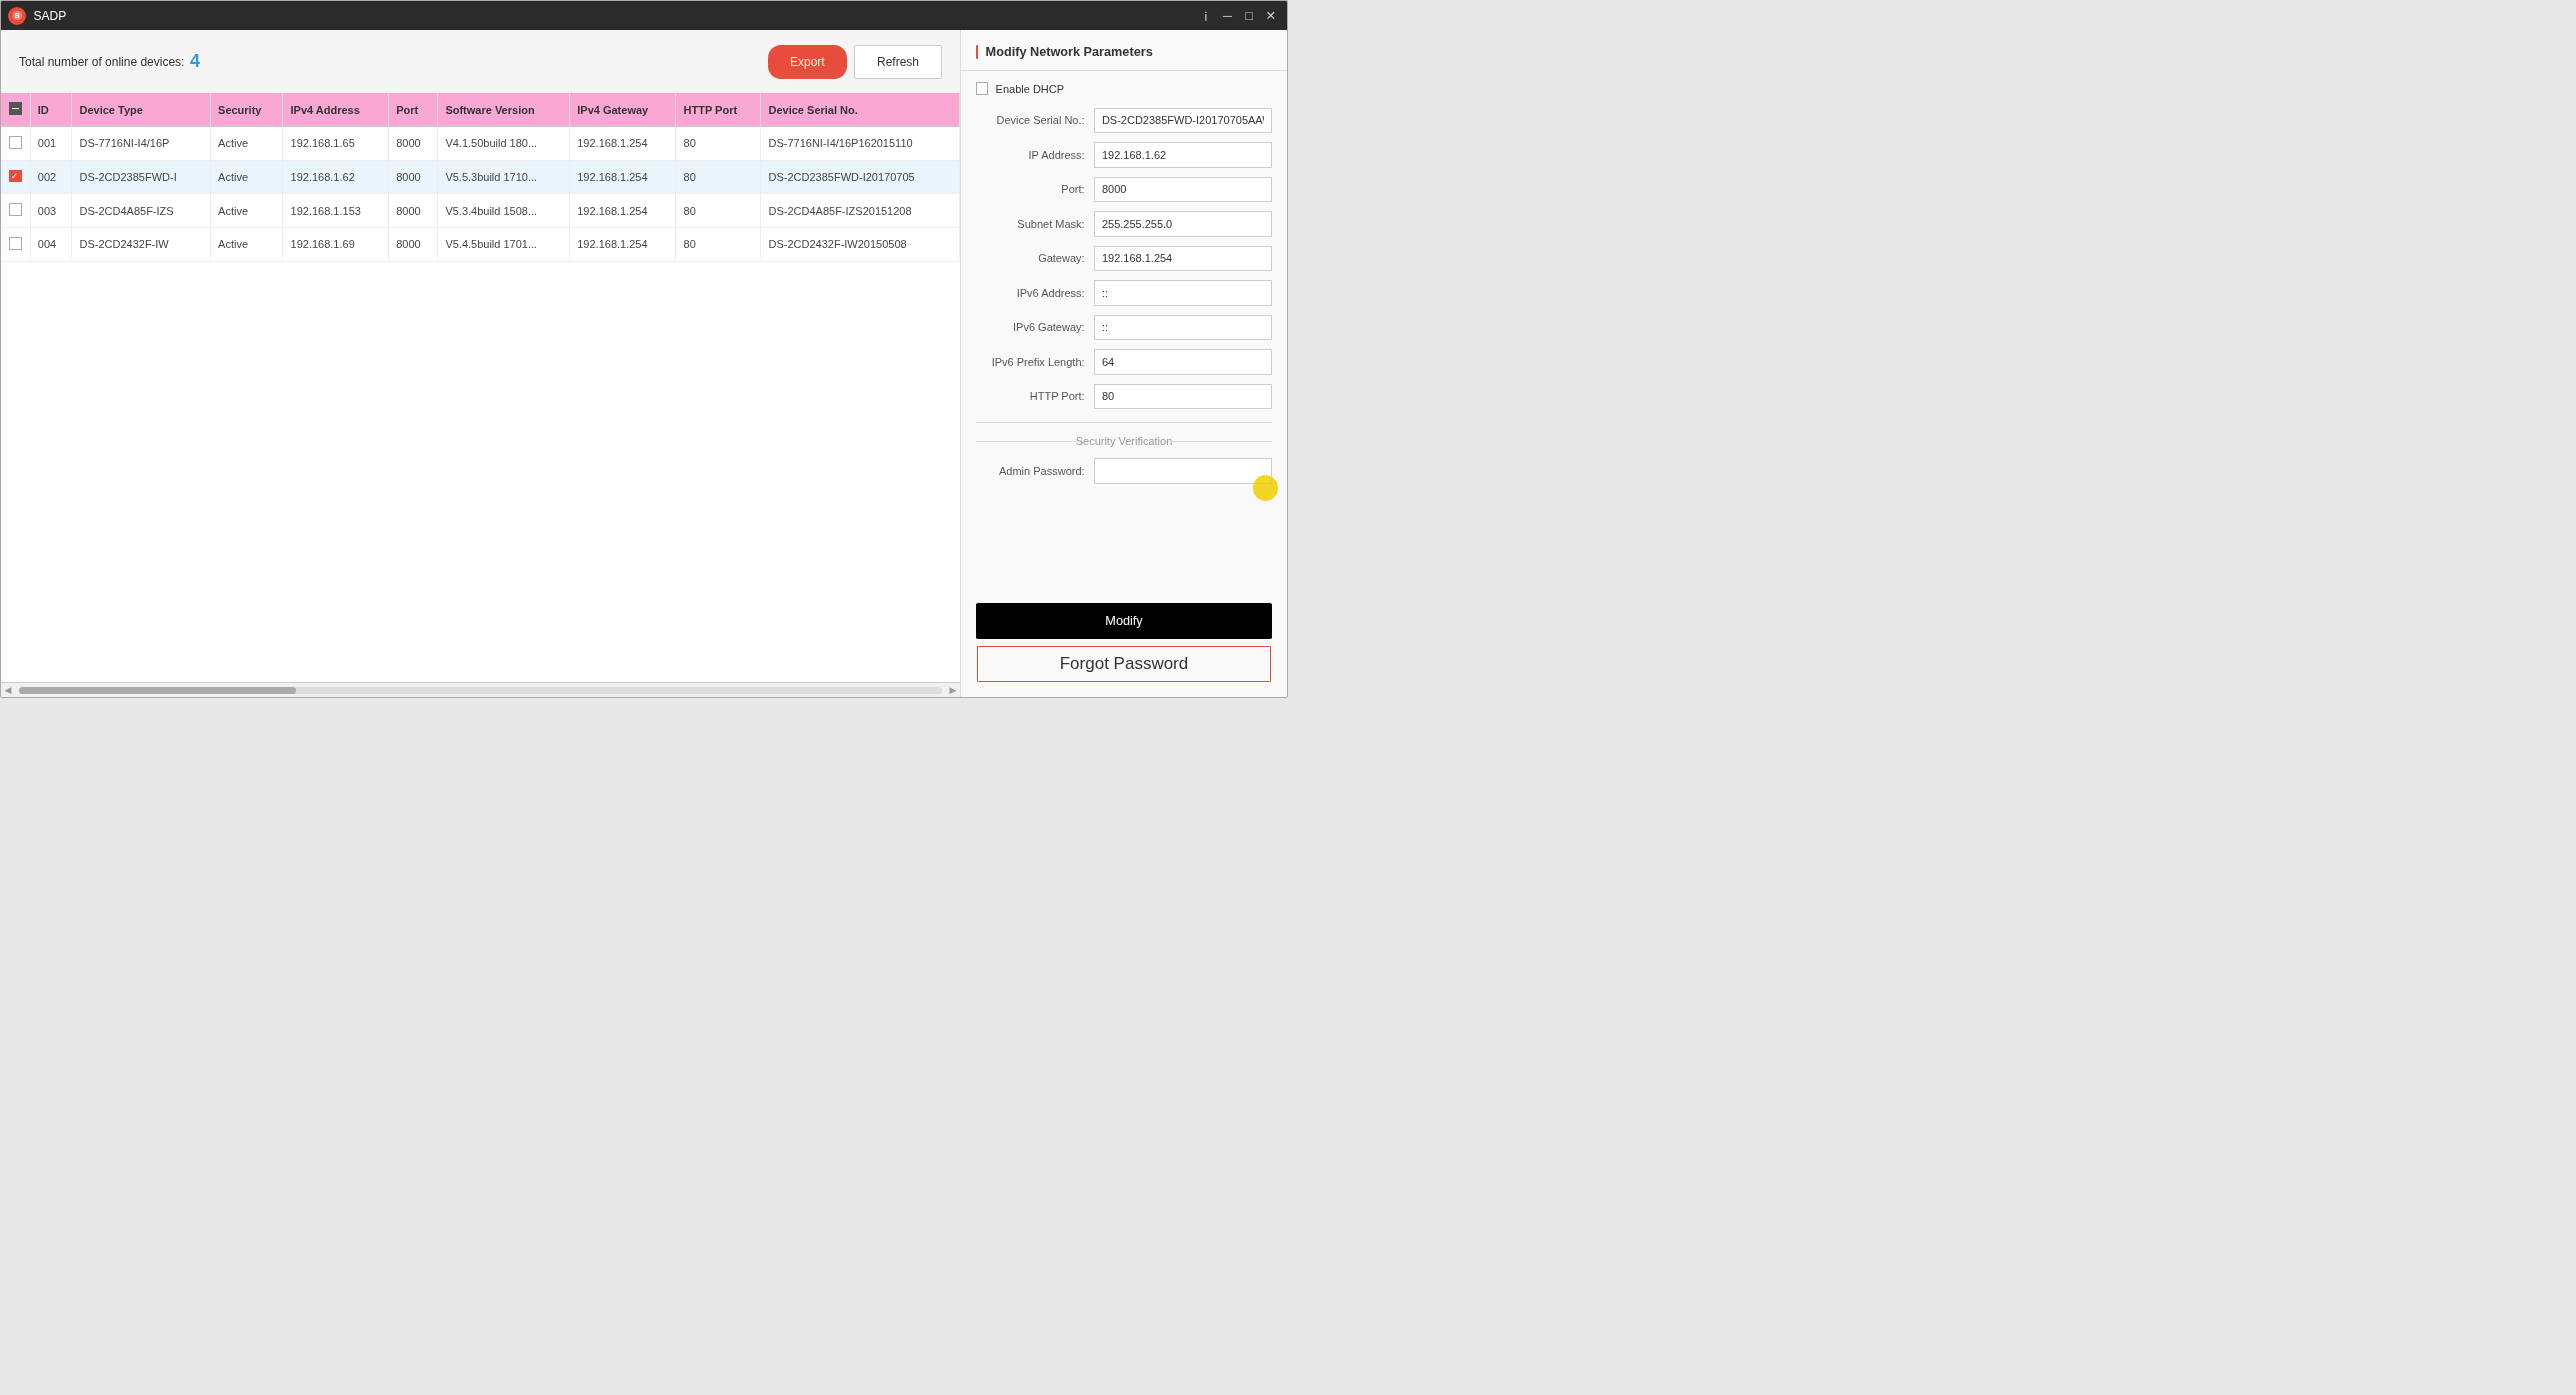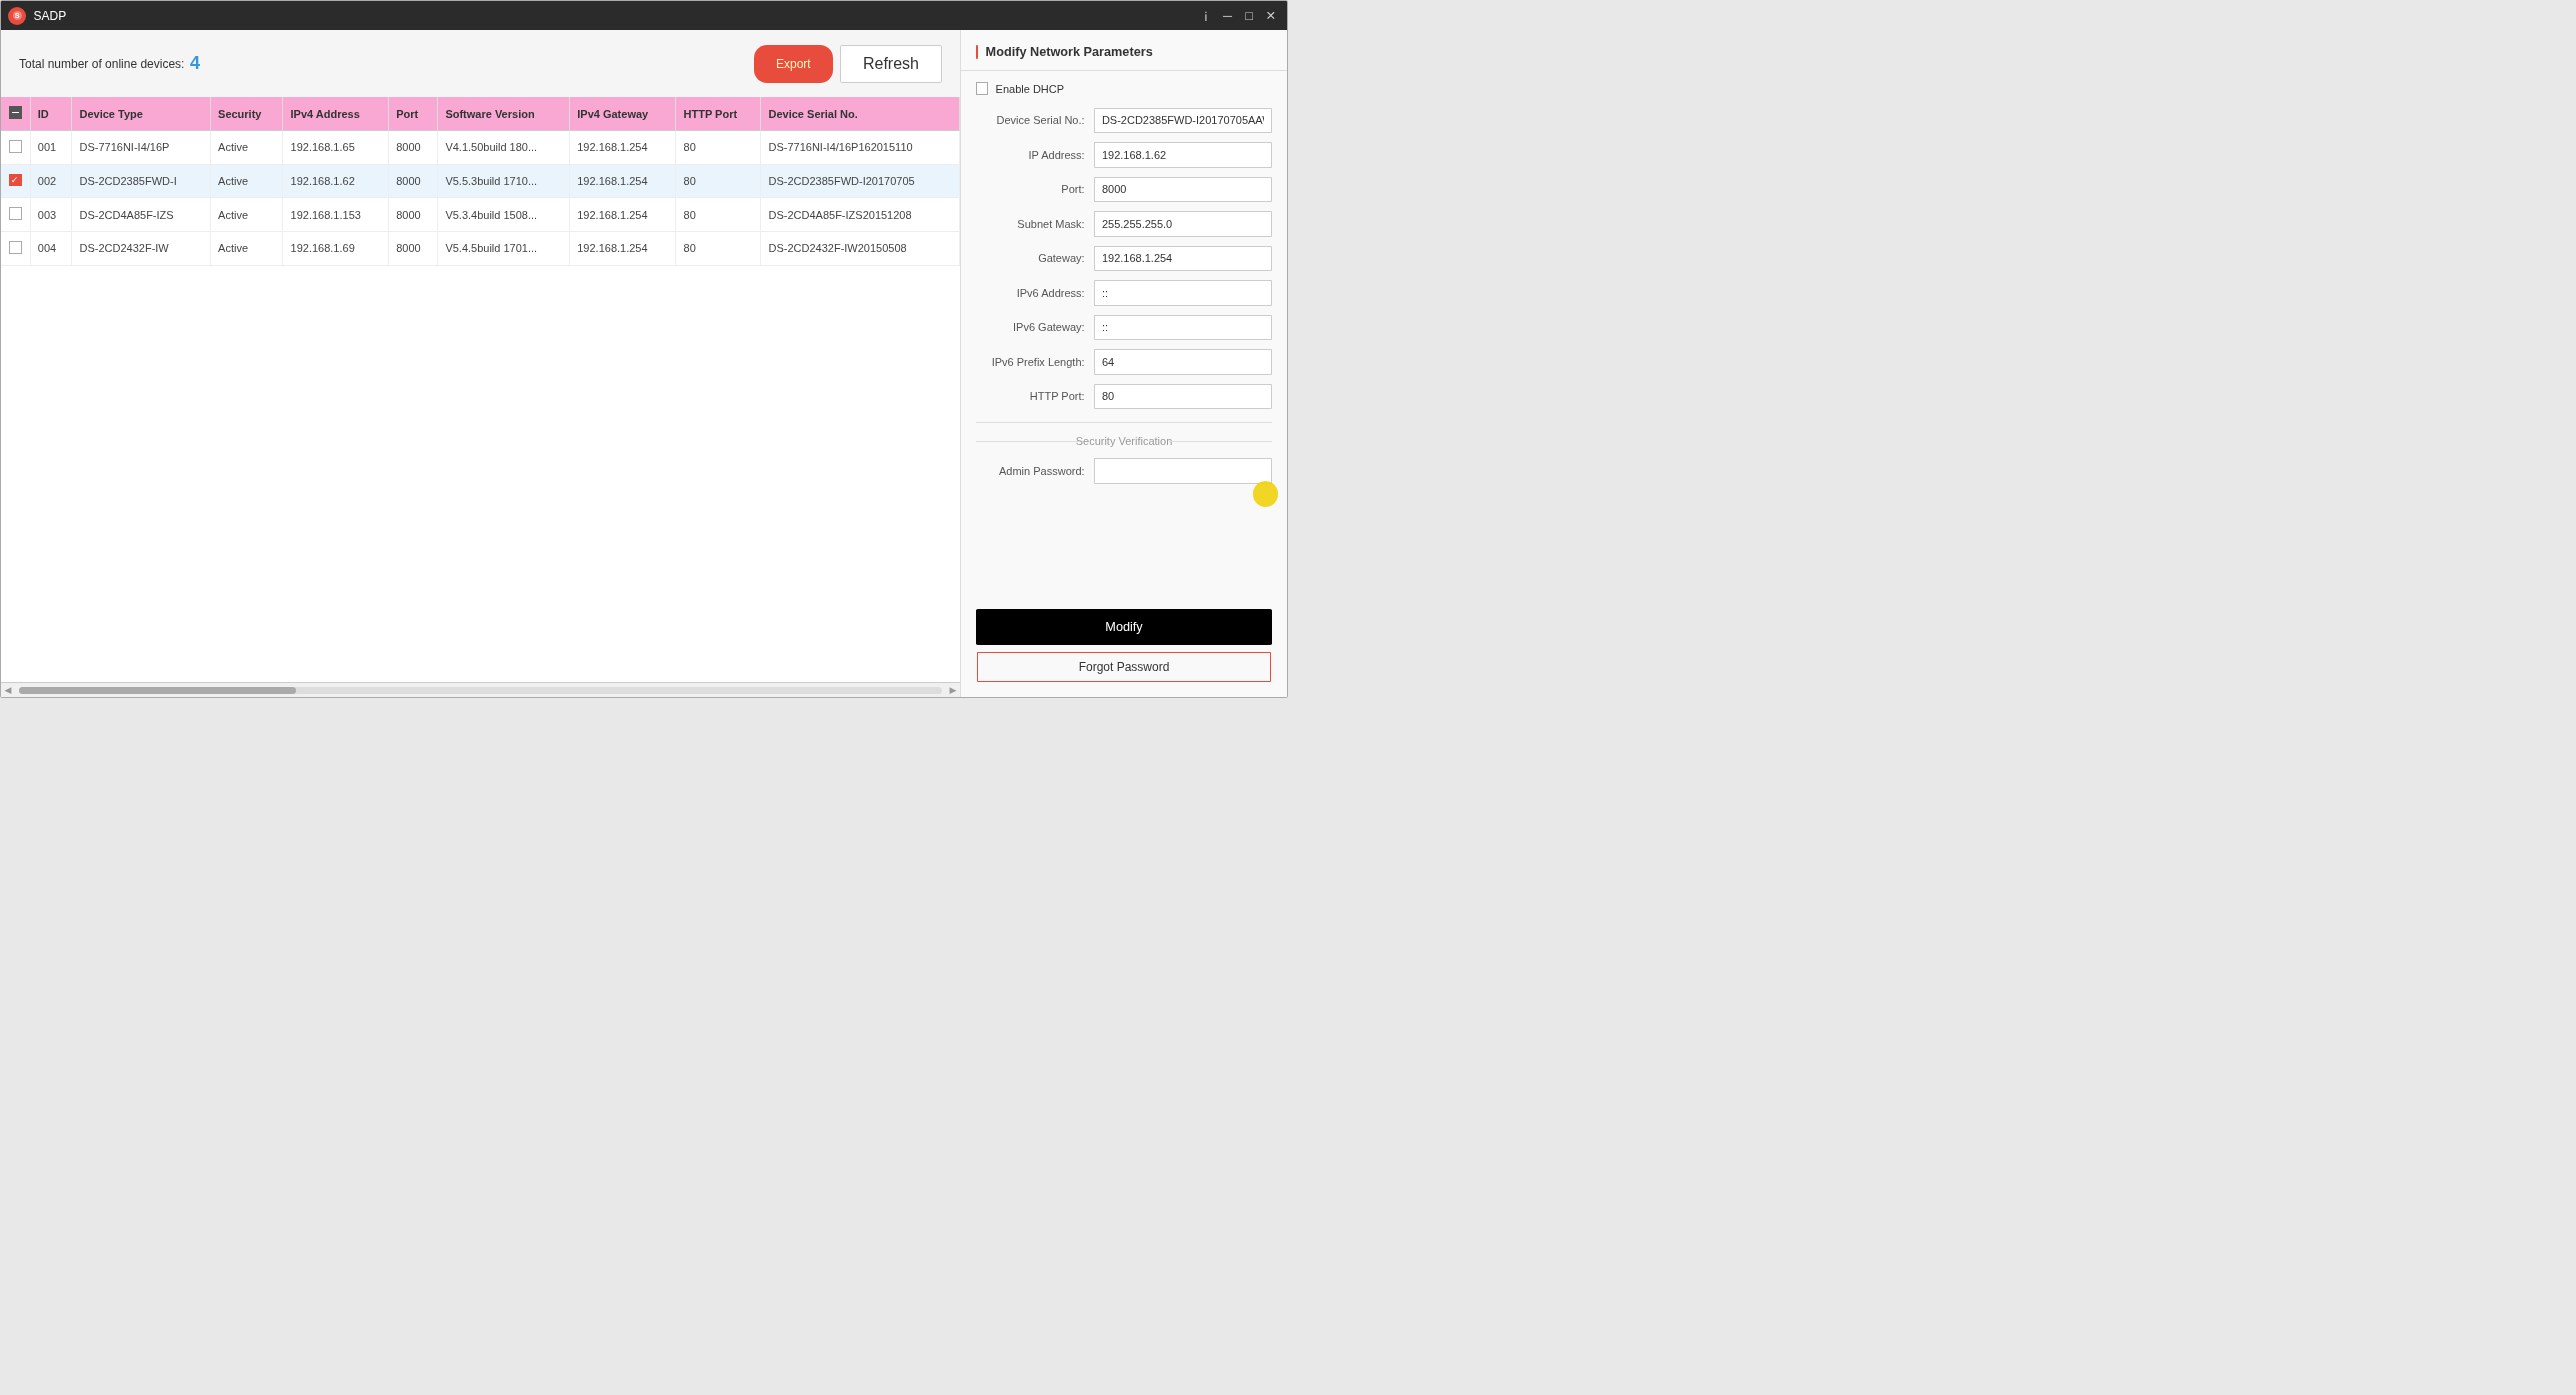--- a/index.html
+++ b/index.html
@@ -122,21 +122,21 @@
       font-size: 12px;
       cursor: pointer;
       border-radius: 13px;
     }
 
     .btn-refresh {
       background: #fff;
       color: #333;
       border: 0.9px solid #ccc;
       padding: 9px 22px;
-      font-size: 16px;
+      font-size: 12px;
       cursor: pointer;
       border-radius: 1.8px;
     }
 
     .table-container {
       flex: 1;
       overflow: auto;
       background: #fff;
       margin: 0;
     }
@@ -371,21 +371,21 @@
     }
 
     .btn-forgot {
       display: block;
       width: calc(100% - 3.6px);
       margin: 7.3px auto 0;
       background: transparent;
       color: #333;
       border: 1.8px solid #e74c3c;
       padding: 7.3px;
-      font-size: 12px;
+      font-size: 17px;
       cursor: pointer;
       text-align: center;
       border-radius: 0.9px;
     }
 
     .cursor-indicator {
       position: absolute;
       width: 25.5px;
       height: 25.5px;
       background: #f0d000;

